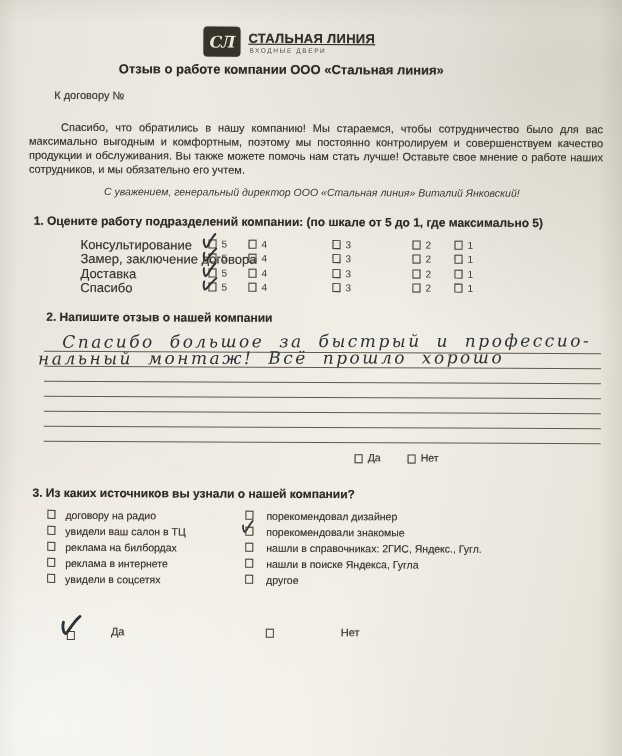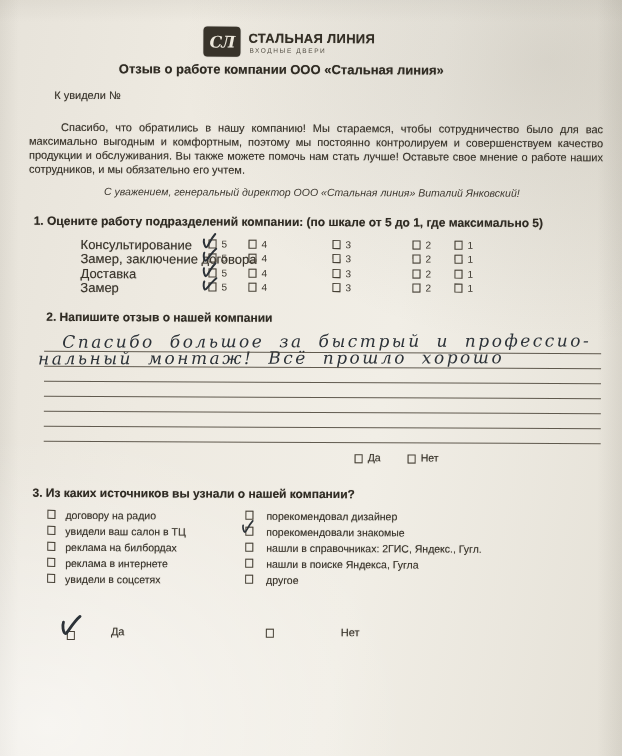--- a/index.html
+++ b/index.html
@@ -27,21 +27,21 @@
   
   .logo-box{
     left:202px;top:27px;width:37px;height:30px;background:#38332a;border-radius:4px;
     display:flex;align-items:center;justify-content:center;
     box-shadow:0 0 1px rgba(0,0,0,0.4);
   }
   .logo-mono{
     font-family:"DejaVu Serif",serif;font-style:italic;font-weight:bold;
     font-size:16px;color:#ece7db;letter-spacing:-1px;
   }
-  .brand-name{left:247px;top:31px;font-weight:bold;font-size:13px;letter-spacing:0.3px;color:#332e25;white-space:nowrap;}
+  .brand-name{left:247px;top:31px;font-weight:bold;font-size:13px;letter-spacing:0.3px;color:#332e25;white-space:nowrap;text-decoration:underline;}
   .brand-tagline{left:248px;top:47px;font-size:6.5px;letter-spacing:1.6px;color:#555046;white-space:nowrap;}
   .title{left:0;top:62px;width:560px;text-align:center;font-weight:bold;font-size:13px;color:#2f2b23;text-shadow:0 0 0.7px rgba(47,43,35,0.5);}
   .contract{left:53px;top:90px;font-size:11px;}
   .para{left:28px;top:121px;width:574px;font-size:11px;line-height:14px;text-align:justify;text-indent:32px;}
   .sign{left:0;top:186px;width:622px;text-align:center;font-style:italic;font-size:10.5px;color:#3d3830;}
 
   
   .rrow{position:absolute;left:0;width:622px;height:14px;}
   .rlabel{position:absolute;left:64px;top:0;font-size:13px;white-space:nowrap;padding-left:16px;}
   .rcell{position:absolute;top:1px;display:flex;align-items:center;gap:5px;}
@@ -73,21 +73,21 @@
 <div class="paper">
   <div class="content">
 
     <div class="abs logo-box">
       <span class="logo-mono">СЛ</span>
     </div>
     <div class="abs brand-name print">СТАЛЬНАЯ ЛИНИЯ</div>
     <div class="abs brand-tagline">ВХОДНЫЕ ДВЕРИ</div>
 
     <div class="abs title">Отзыв о работе компании ООО «Стальная линия»</div>
-    <div class="abs contract print">К увидели №</div>
+    <div class="abs contract print">К договору №</div>
     <div class="abs para print">Спасибо, что обратились в нашу компанию! Мы стараемся, чтобы сотрудничество было для вас максимально выгодным и комфортным, поэтому мы постоянно контролируем и совершенствуем качество продукции и обслуживания. Вы также можете помочь нам стать лучше! Оставьте свое мнение о работе наших сотрудников, и мы обязательно его учтем.</div>
     <div class="abs sign">С уважением, генеральный директор ООО «Стальная линия» Виталий Янковский!</div>
 
     <div class="h" style="left:33px;top:215px">1. Оцените работу подразделений компании: (по шкале от 5 до 1, где максимально 5)</div>
 
     <div class="rrow" style="top:238px">
       <span class="rlabel print">Консультирование</span>
       <span class="rcell" style="left:208px">
         <svg class="tick tick-sm" style="transform:rotate(-5deg)" viewBox="0 0 24 24">
             <path d="M5.5,9 C4.5,12 5.5,17.5 7.3,18.6 C9,19.6 12.5,10 19.5,3.5"></path>
@@ -161,21 +161,21 @@
           <i class="cb"></i>
           <span class="num">2</span>
         </span>
       <span class="rcell" style="left:454px">
           <i class="cb"></i>
           <span class="num">1</span>
         </span>
     </div>
 
     <div class="rrow" style="top:281px">
-      <span class="rlabel print">Замер</span>
+      <span class="rlabel print">Спасибо</span>
       <span class="rcell" style="left:208px">
         <svg class="tick tick-sm" style="transform:rotate(6deg)" viewBox="0 0 24 24">
             <path d="M5.5,9 C4.5,12 5.5,17.5 7.3,18.6 C9,19.6 12.5,10 19.5,3.5"></path>
           </svg>
         <i class="cb"></i>
           <span class="num">5</span>
       </span>
       <span class="rcell" style="left:248px">
           <i class="cb"></i>
           <span class="num">4</span>

